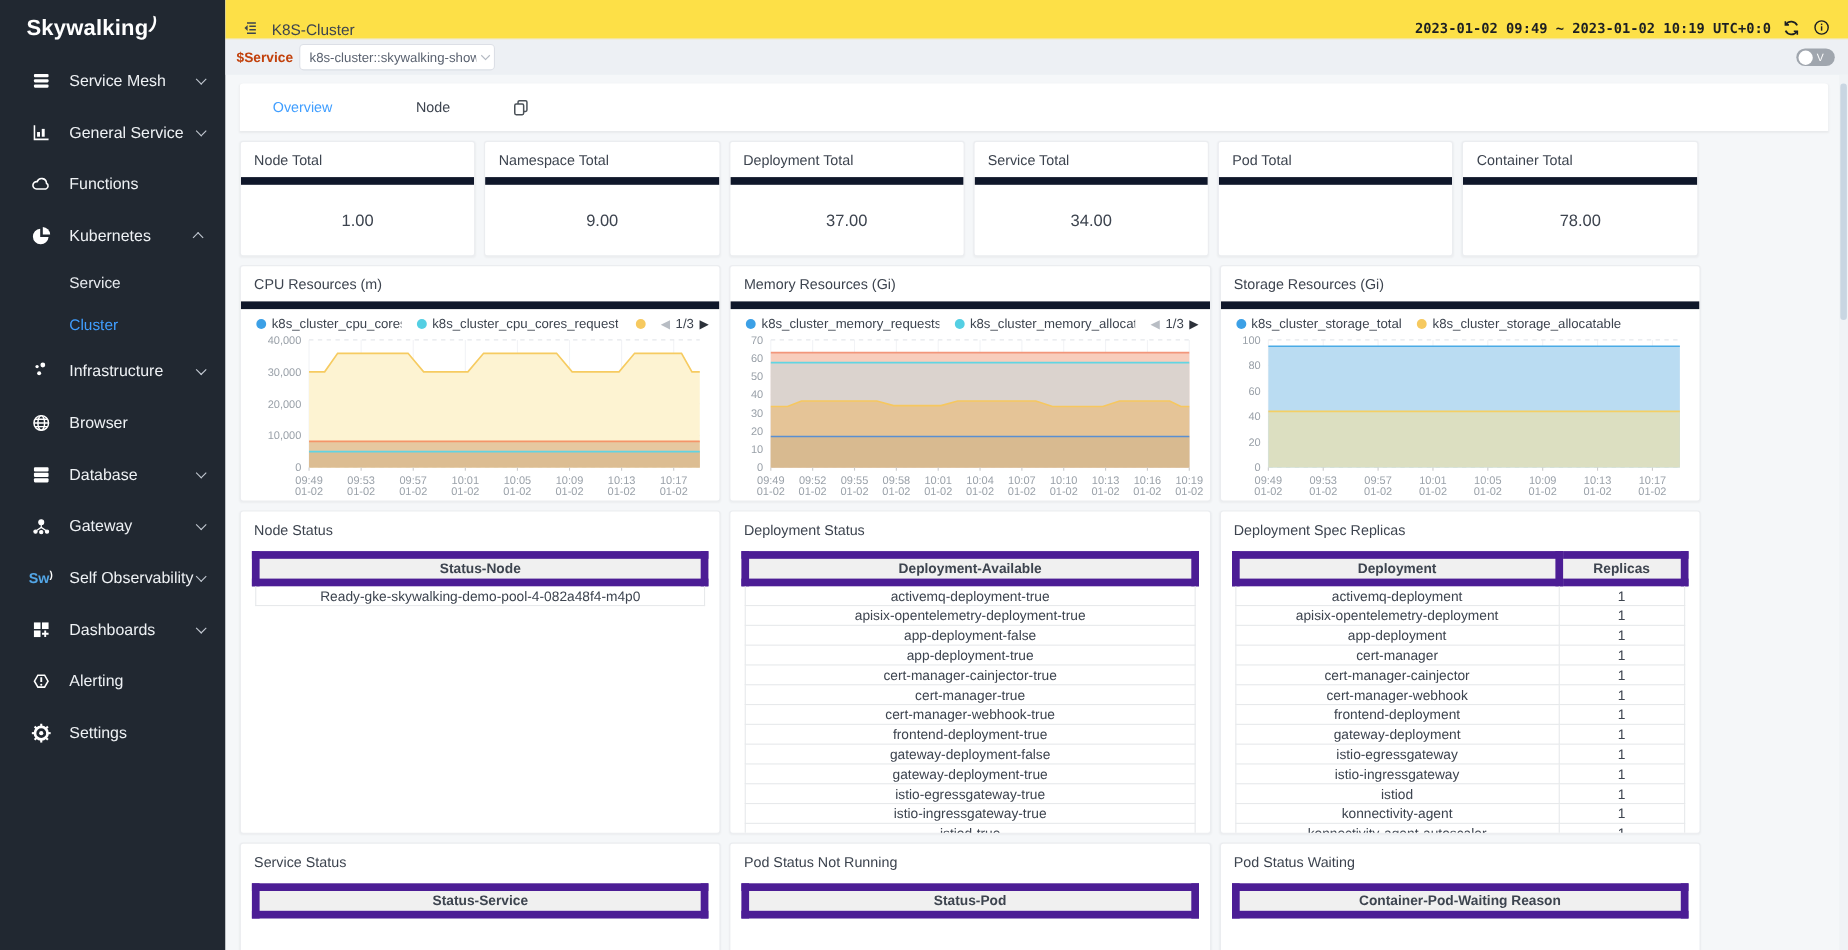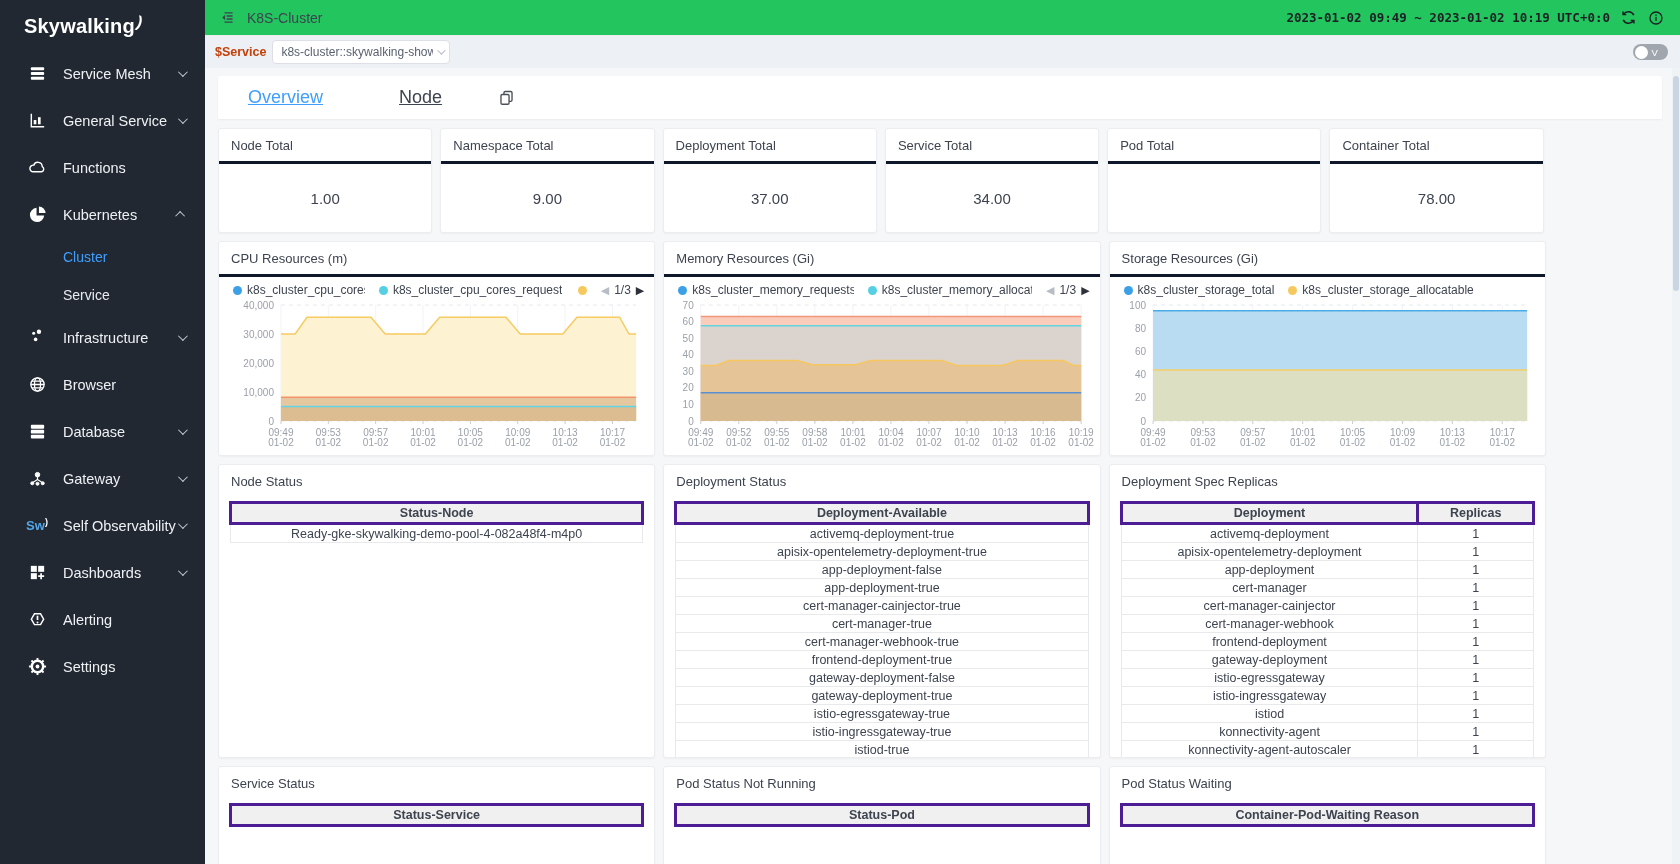--- a/index.html
+++ b/index.html
@@ -18,63 +18,63 @@
   .chev { width:7px; height:7px; border-right:1.6px solid #c3c9d2; border-bottom:1.6px solid #c3c9d2; margin-left:auto; }
   .chev.down { transform:rotate(45deg) translateY(-2px); }
   .chev.up { transform:rotate(-135deg) translateY(-2px); }
   .side-sub { height:38px; display:flex; align-items:center; padding-left:63px; font-size:14px; color:#e8ebef; cursor:pointer; }
   .side-sub.active { color:#409eff; }
   .sw-txt { font-weight:700; font-size:13px; color:#53a7e8; }
   .sw-txt .sw2 { color:#fff; font-size:9px; vertical-align:super; }
 
   
   .main { flex:1; display:flex; flex-direction:column; background:#f5f7f9; position:relative; }
-  .topbar { height:36px; background:#22c55e; display:flex; align-items:center; padding:0 14px 0 12px; border-bottom:1px solid #ececec; }
+  .topbar { height:36px; background:#fde047; display:flex; align-items:flex-end; padding:0 14px 0 12px; border-bottom:1px solid #ececec; }
   .page-title { font-size:14px; color:#3d444f; margin-left:10px; font-weight:500; }
   .topbar-right { margin-left:auto; display:flex; align-items:center; gap:8px; }
   .time-range { font-family:"DejaVu Sans Mono","Liberation Mono",monospace; font-size:12.5px; color:#1c1f23; font-weight:700; }
   .icon-btn { display:inline-flex; align-items:center; justify-content:center; width:20px; height:20px; cursor:pointer; }
 
   .filterbar { height:32px; background:#edf0f4; display:flex; align-items:center; padding:0 12px 0 10px; }
   .filter-label { font-size:12.5px; font-weight:700; color:#c2410c; margin-right:6px; }
   .select { width:178px; height:24px; background:#fff; border:1px solid #dcdfe6; border-radius:4px; display:flex; align-items:center; padding:0 6px 0 8px; cursor:pointer; }
   .select-value { font-size:12px; color:#5a6270; white-space:nowrap; overflow:hidden; flex:1; }
   .sel-chev { width:6px; height:6px; border-right:1.4px solid #b3b9c2; border-bottom:1.4px solid #b3b9c2; transform:rotate(45deg) translateY(-2px); margin-left:4px; flex:0 0 6px; }
   .toggle { margin-left:auto; width:35px; height:16px; border-radius:9px; background:#a0a6ae; display:flex; align-items:center; padding:1.5px; cursor:pointer; }
   .toggle .knob { width:13px; height:13px; border-radius:50%; background:#fff; }
   .toggle .t-label { color:#fff; font-size:9.5px; margin-left:4px; }
 
   .content { flex:1; padding:8px 0 0 13px; position:relative; overflow:hidden; }
   .tabstrip { width:1444px; height:43px; background:#fff; border-radius:3px 3px 0 0; display:flex; align-items:center; padding-left:30px; box-shadow:0 1px 2px rgba(0,0,0,.05); margin-bottom:9px; }
-  .tab { font-size:18px; color:#3d444f; cursor:pointer; margin-right:76px;text-decoration:underline; }
+  .tab { font-size:13px; color:#3d444f; cursor:pointer; margin-right:76px; }
   .tab.active { color:#409eff; }
   .tab-icon { display:inline-flex; cursor:pointer; margin-left:-20px; }
 
   .widgets { width:1338px; display:flex; flex-wrap:wrap; gap:8px; align-content:flex-start; }
   .panel { background:#fff; border:1px solid #ebedf0; border-radius:3px; box-shadow:0 1px 2px rgba(0,0,0,.04); overflow:hidden; }
   .p-head { padding:9px 12px 8px; font-size:13px; color:#3d444f; }
-  .p-head.bordered { border-bottom:3px solid #0f172a; }
+  .p-head.bordered { border-bottom:7px solid #0f172a; }
 
   .stat-card { width:214.3px; height:105px; display:flex; flex-direction:column; }
   .stat-value { flex:1; display:flex; align-items:center; justify-content:center; font-size:15px; color:#3d444f; }
 
   .chart-panel { width:437.3px; height:215px; }
   .legend { display:flex; align-items:center; gap:14px; padding:6px 10px 2px 14px; font-size:12px; color:#3d444f; white-space:nowrap; overflow:hidden; }
   .legend-item { display:flex; align-items:center; gap:5px; cursor:pointer; min-width:0; }
   .legend-item .lbl { overflow:hidden; text-overflow:clip; }
   .dot { width:9px; height:9px; border-radius:50%; flex:0 0 9px; }
   .pager { margin-left:auto; display:flex; align-items:center; gap:5px; font-size:12px; color:#3d444f; flex:0 0 auto; }
   .pg-prev { color:#b8bdc4; font-size:11px; cursor:pointer; }
   .pg-next { color:#2c313a; font-size:11px; cursor:pointer; }
   .chart-mount { padding:0 6px; }
   svg text.tick { font-size:10px; fill:#9aa1a9; font-family:"Liberation Sans",sans-serif; }
 
   .table-panel { width:437.3px; }
   .w-table { width:calc(100% - 20px); margin:4px 10px 8px; border-collapse:collapse; font-size:12.5px; color:#3d444f; table-layout:fixed; }
-  .w-table th { background:#f0f0f0; border:3px solid #4c1d95; font-weight:700; padding:2px 4px; text-align:center; }
+  .w-table th { background:#f0f0f0; border:7px solid #4c1d95; font-weight:700; padding:2px 4px; text-align:center; }
   .w-table td { border:1px solid #e7e9eb; padding:1.5px 4px; text-align:center; white-space:nowrap; overflow:hidden; }
 
   .vscroll-track { position:absolute; right:0; top:0; width:8px; height:100%; background:#f0f3f6; }
   .vscroll-thumb { position:absolute; right:1px; top:8px; width:6px; height:215px; border-radius:3px; background:#c9d6e2; }
 </style>
 </head>
 <body>
 
 <div class="app">
 
@@ -114,25 +114,25 @@
         <div class="side-item">
           <span class="s-icon">
             <svg viewBox="0 0 20 20" fill="#fff">
               <path d="M9 3a7.5 7.5 0 1 0 8 8h-8z"></path>
               <path d="M11.5 1.5a7.5 7.5 0 0 1 7 7h-7z"></path>
             </svg>
           </span>
           <span class="s-label">Kubernetes</span>
           <span class="chev up"></span>
         </div>
+        <div class="side-sub">
+          <span>Service</span>
+        </div>
         <div class="side-sub active">
           <span>Cluster</span>
-        </div>
-        <div class="side-sub">
-          <span>Service</span>
         </div>
         <div class="side-item">
           <span class="s-icon">
             <svg viewBox="0 0 20 20" fill="#fff">
               <circle cx="6" cy="5.5" r="1.6"></circle>
               <circle cx="11.5" cy="4" r="2.3"></circle>
               <circle cx="8" cy="12" r="1.9"></circle>
             </svg>
           </span>
           <span class="s-label">Infrastructure</span>

